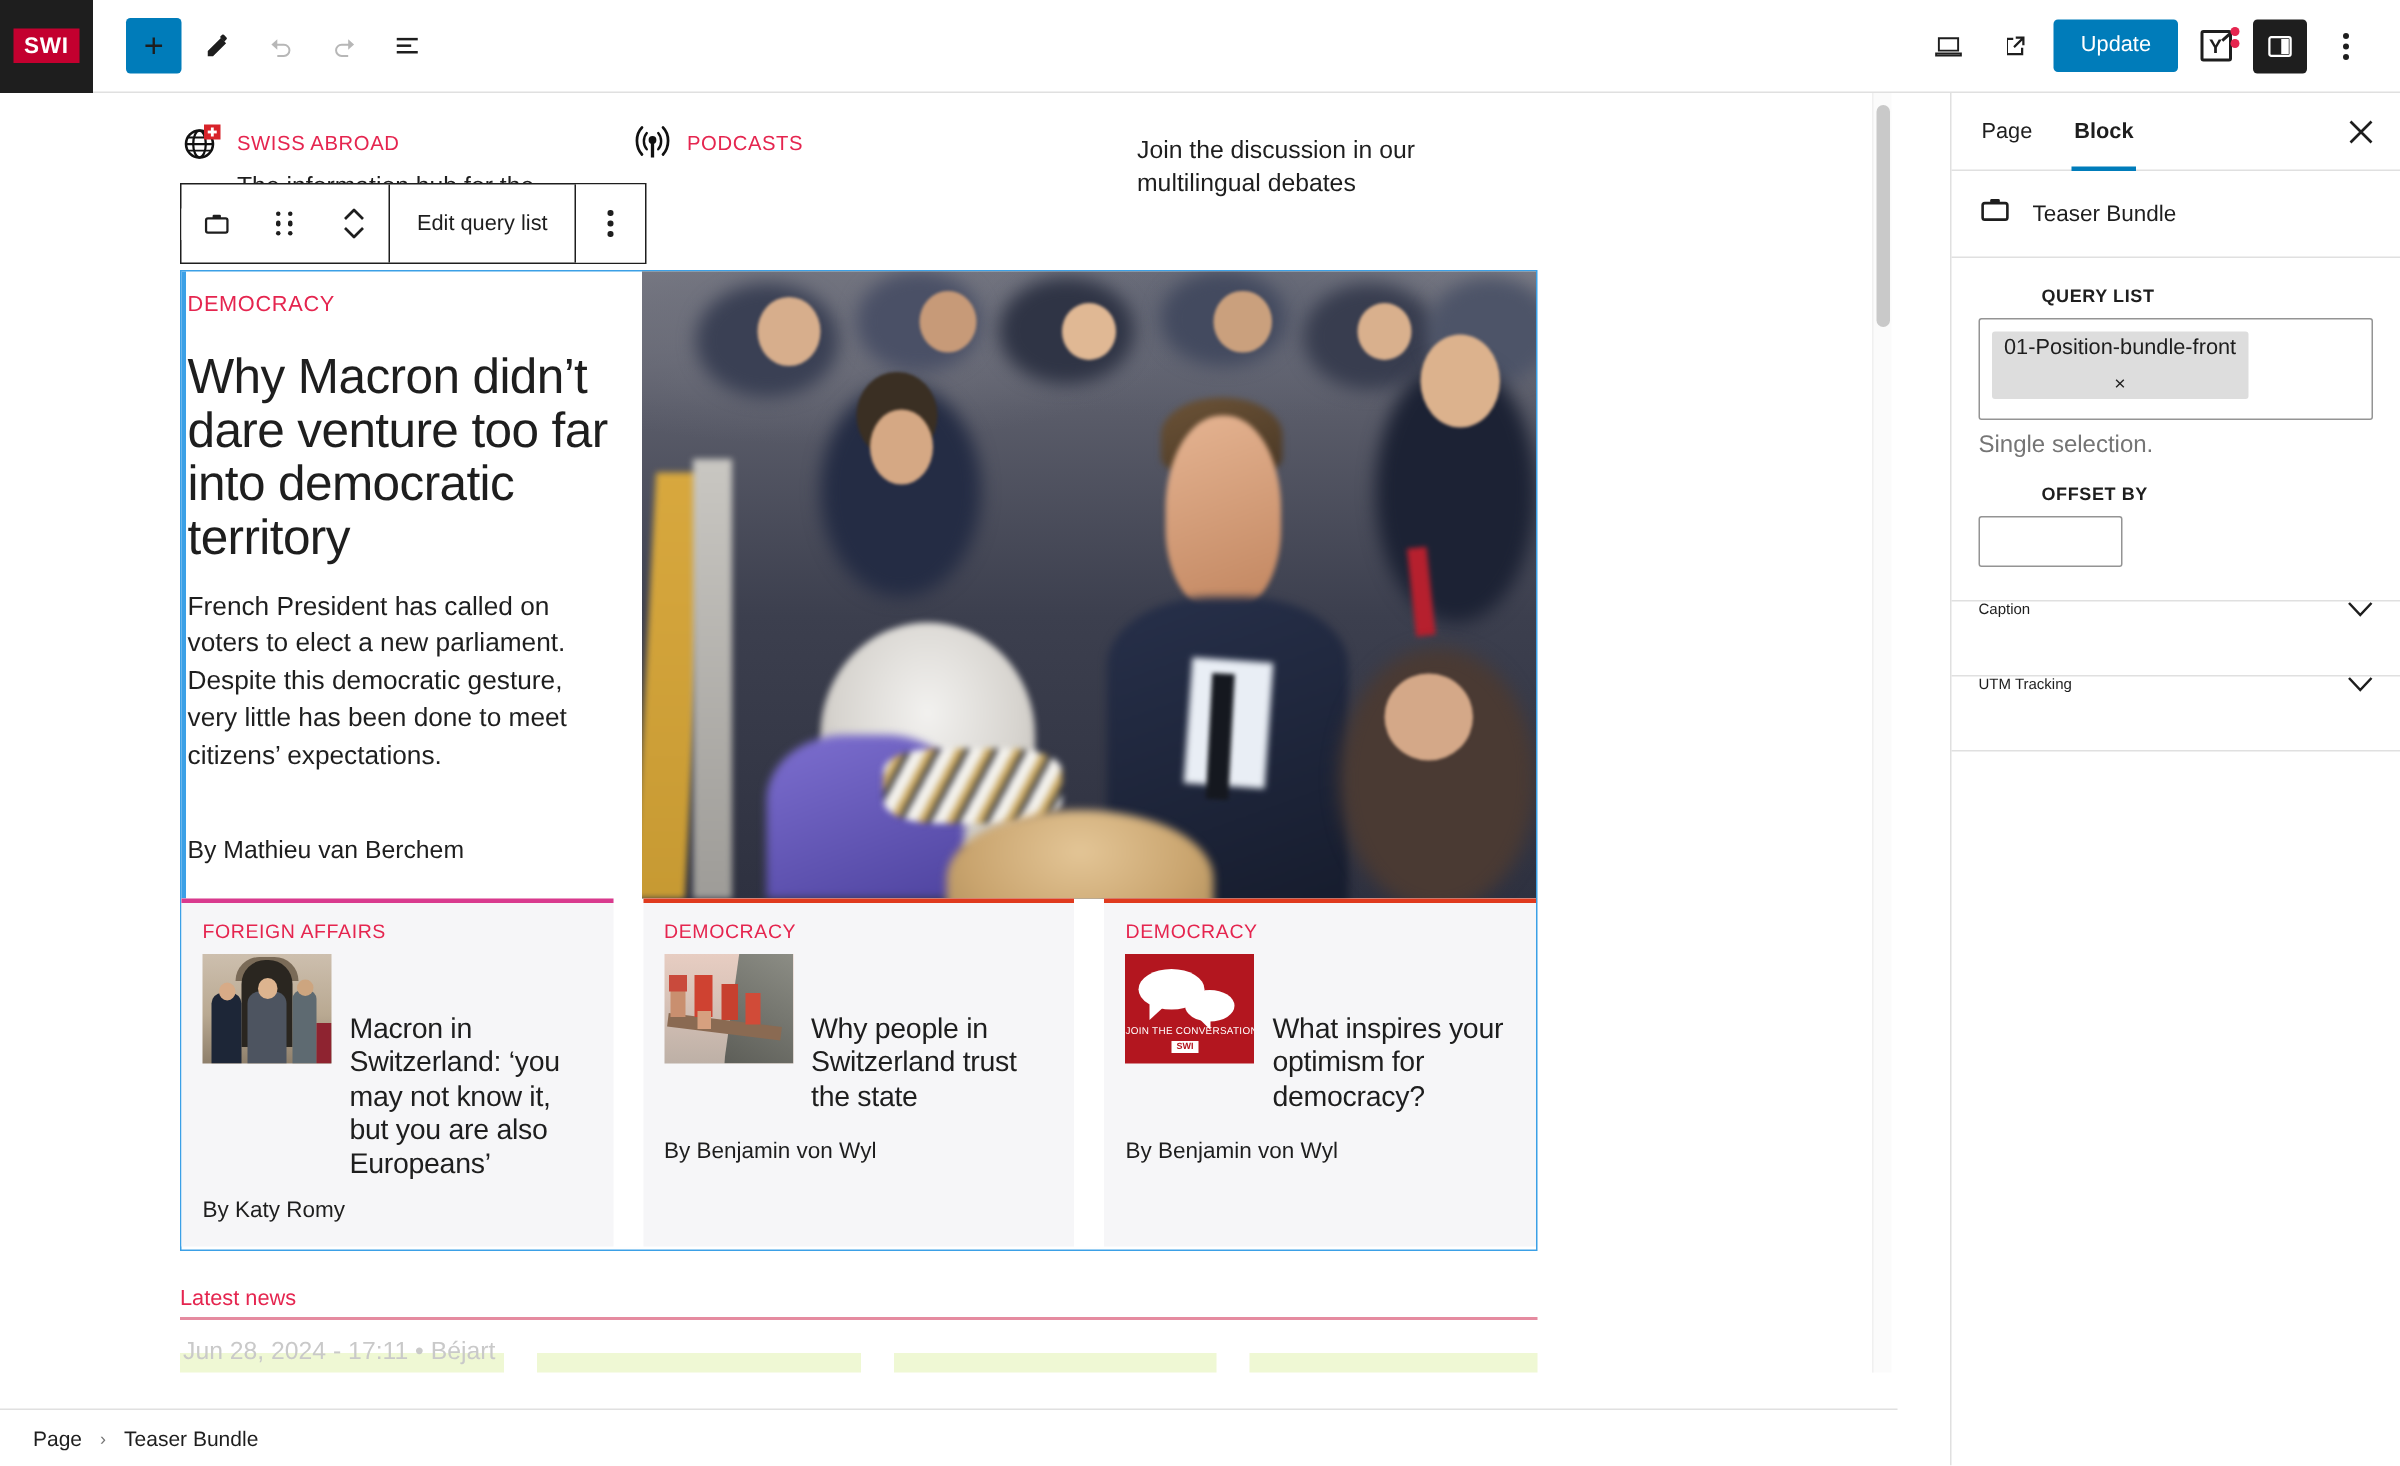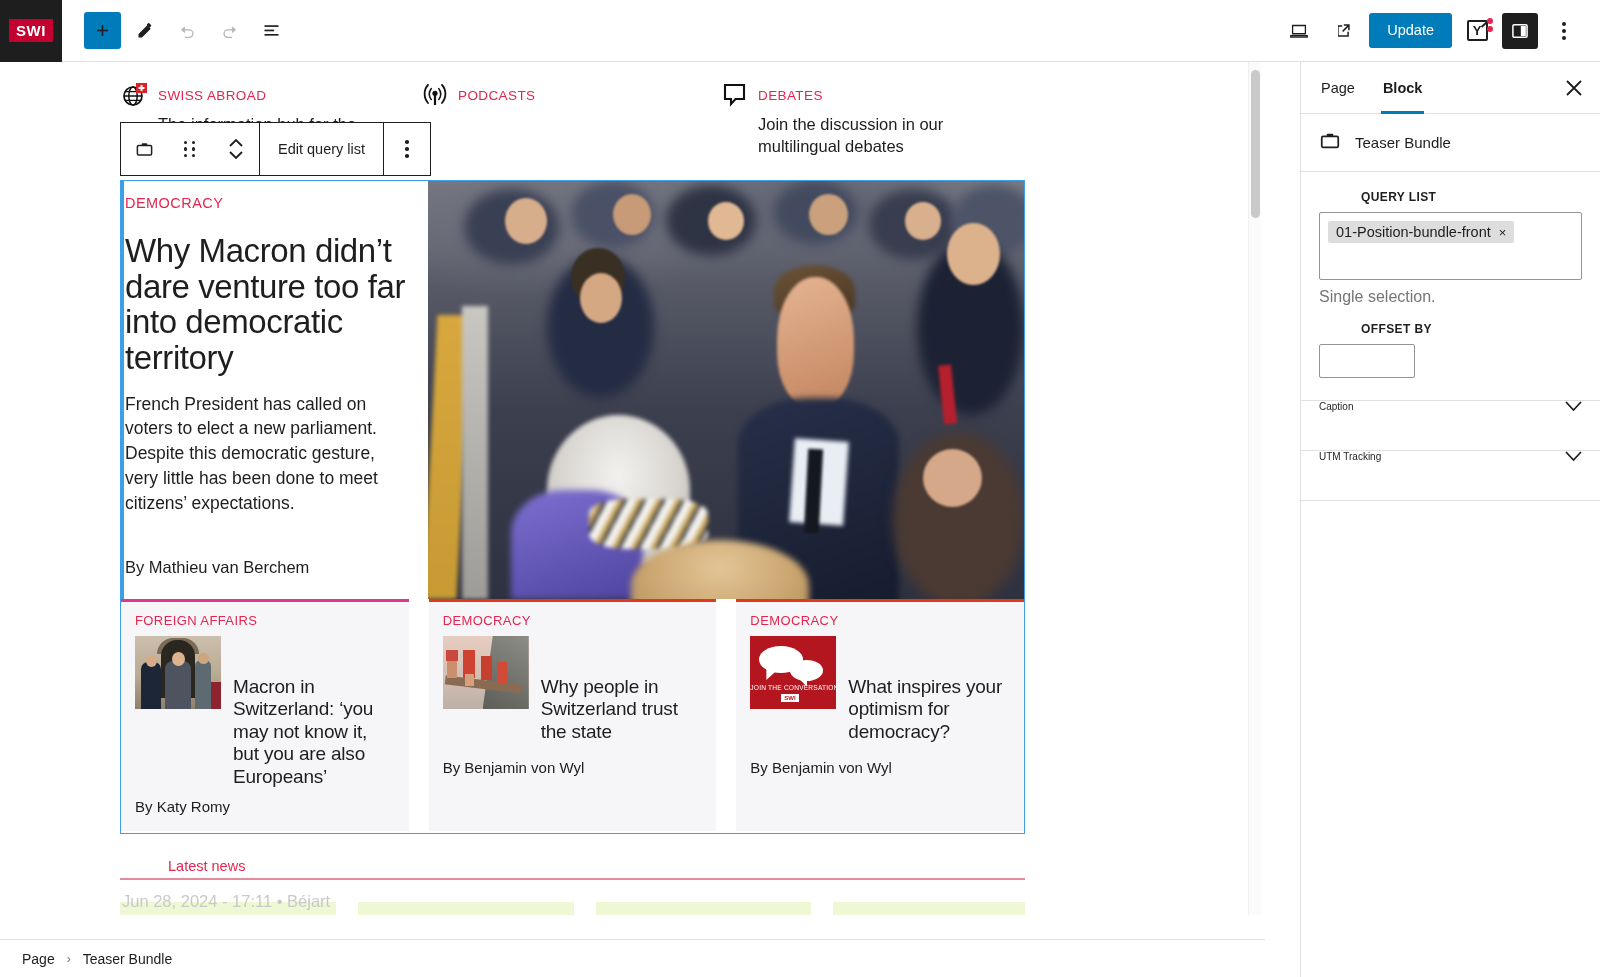--- a/index.html
+++ b/index.html
@@ -256,21 +256,21 @@
   .th3 .bub1t{ position:absolute; left:16px; top:33px; width:12px;height:11px;background:#fff;
      clip-path:polygon(0 100%,0 0,100% 0);}
   .th3 .bub2{ position:absolute; left:40px; top:24px; width:33px;height:21px;background:#fff;border-radius:50%;}
   .th3 .bub2t{ position:absolute; left:47px; top:41px; width:10px;height:10px;background:#fff;
      clip-path:polygon(100% 100%,100% 0,0 0);}
   .th3 .cap{ position:absolute; left:0; right:0; top:48px; text-align:center; color:#fff; font-size:6.6px; letter-spacing:.2px; white-space:nowrap;}
   .th3 .swi{ position:absolute; left:31px; top:58px; background:#fff; color:#b3161f; font-size:6px;font-weight:bold;padding:1px 3px;}
 
   
   .latest{ position:absolute; left:120px; top:796px; width:905px; }
-  .latest-head{ color:#e5254f; font-size:14.5px; padding-bottom:4px;margin-left:48px; }
+  .latest-head{ color:#e5254f; font-size:14.5px; padding-bottom:4px; }
   .latest-rule{ height:2px; background:#e58ba0; }
   .latest-row{ display:flex; gap:22px; margin-top:22px; }
   .news-card{
     width:239px; background:#eff8d4; padding:12px 14px; font-size:16.5px; line-height:1.36; height:90px; overflow:hidden;
   }
   .news-card:last-child{ width:212px; }
   .ghost{
     position:absolute; left:122px; top:828px; font-size:16.5px; color:#c9c9c9; line-height:1.36;
     width:230px; z-index:1; pointer-events:none;
   }
@@ -302,21 +302,21 @@
   .sb-label{
     font-size:12px; font-weight:700; letter-spacing:.4px; text-transform:uppercase; color:#1e1e1e;
     margin-bottom:8px;
     margin-left:42px;
   }
   .token-box{
     border:1px solid #949494; border-radius:2px; min-height:68px; padding:8px; background:#fff;
   }
   .token{
     display:inline-flex; align-items:center; gap:8px; background:#ddd; border-radius:2px;
-    padding:3px 8px; font-size:14.5px;
+    padding:3px 8px; font-size:14.5px;flex-direction:column;
   }
   .token .x{ cursor:pointer; font-size:13px; }
   .help{ font-size:16px; color:#757575; margin:8px 0 16px 0; }
   .num-input{
     width:96px; height:34px; border:1px solid #949494; border-radius:2px; background:#fff;
   }
   .sb-accordion{
     height:50px; display:flex; align-items:flex-start; justify-content:space-between;
     padding:0 18px; border-bottom:1px solid #e0e0e0; font-size:10px; cursor:pointer;
   }
@@ -437,28 +437,20 @@
             <path d="M16.8 17.5 C19.4 14.6 19.4 9.6 16.8 6.7" fill="none" stroke="#111" stroke-width="1.6" stroke-linecap="round"></path>
             <circle cx="13" cy="11.3" r="2.6" fill="#111"></circle>
             <rect x="11.9" y="13" width="2.2" height="10" fill="#111"></rect>
           </svg>
         </span>
         <span class="promo-kicker">PODCASTS</span>
       </div>
     </div>
 
     <div class="promo">
-      <div class="promo-head">
-        <span class="promo-ico">
-          <svg width="26" height="26" viewBox="0 0 26 26">
-            <path d="M3 3h19v14h-8.5L9 22v-5H3V3z" fill="none" stroke="#111" stroke-width="2.1" stroke-linejoin="miter"></path>
-          </svg>
-        </span>
-        <span class="promo-kicker">DEBATES</span>
-      </div>
       <div class="promo-desc">Join the discussion in our multilingual debates</div>
     </div>
   </div>
 
   <div class="block-toolbar">
     <div class="bt-group">
       <button class="bt-btn">
         <svg width="19" height="19" viewBox="0 0 24 24">
           <rect x="3" y="7" width="18" height="12" rx="1.6" fill="none" stroke="#1e1e1e" stroke-width="1.9"></rect>
           <rect x="8.5" y="4" width="7" height="3.4" rx="1" fill="#1e1e1e"></rect>

